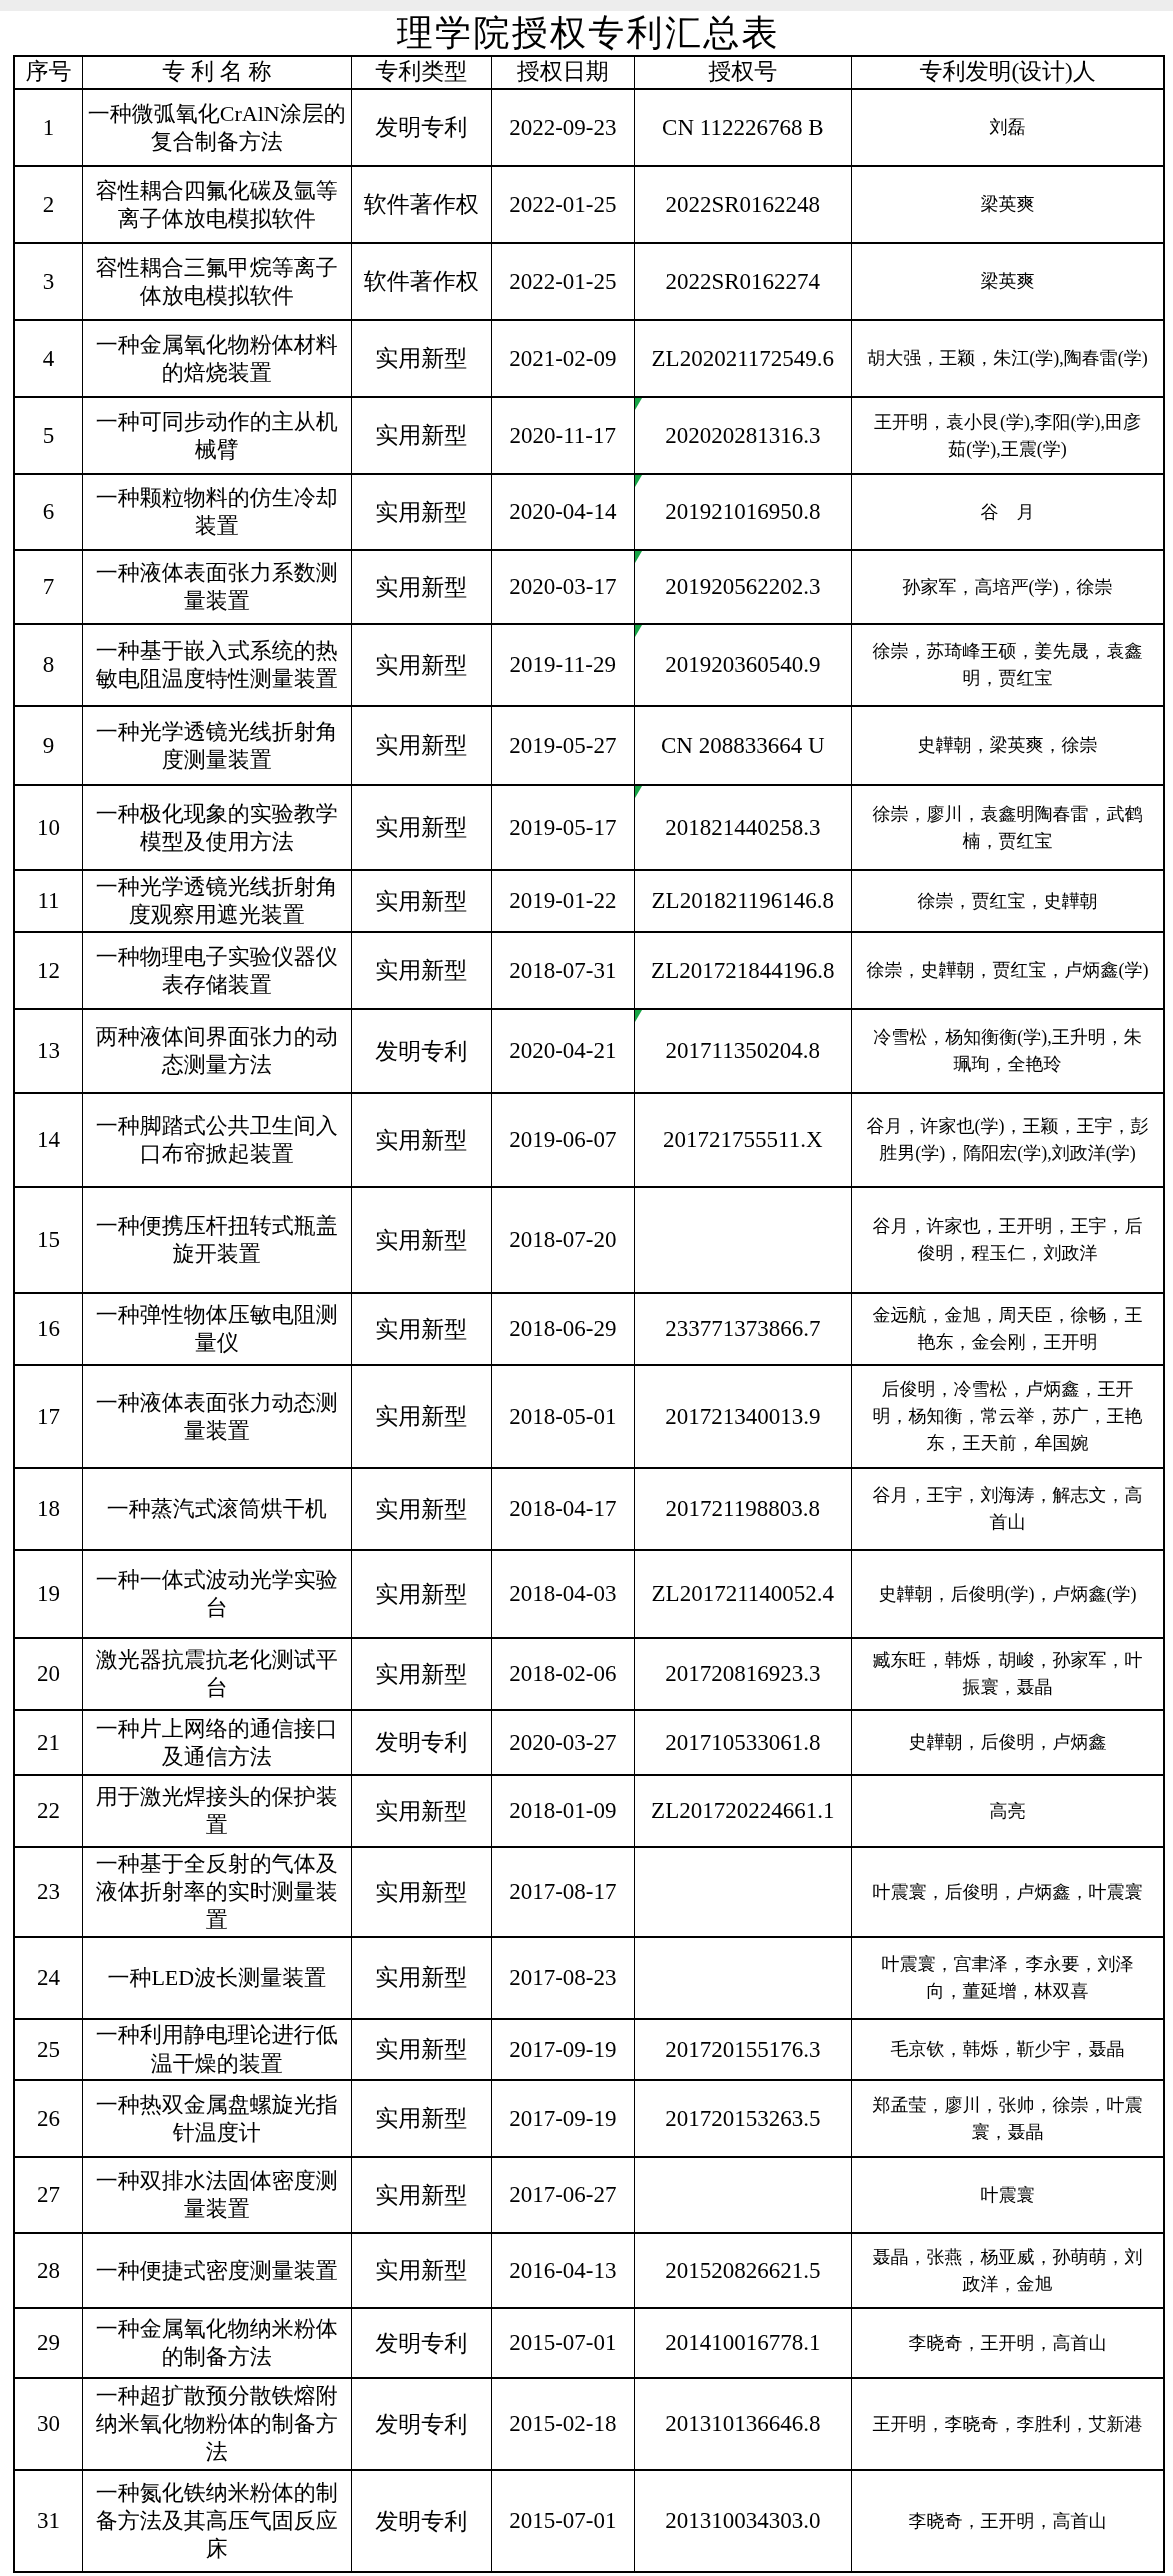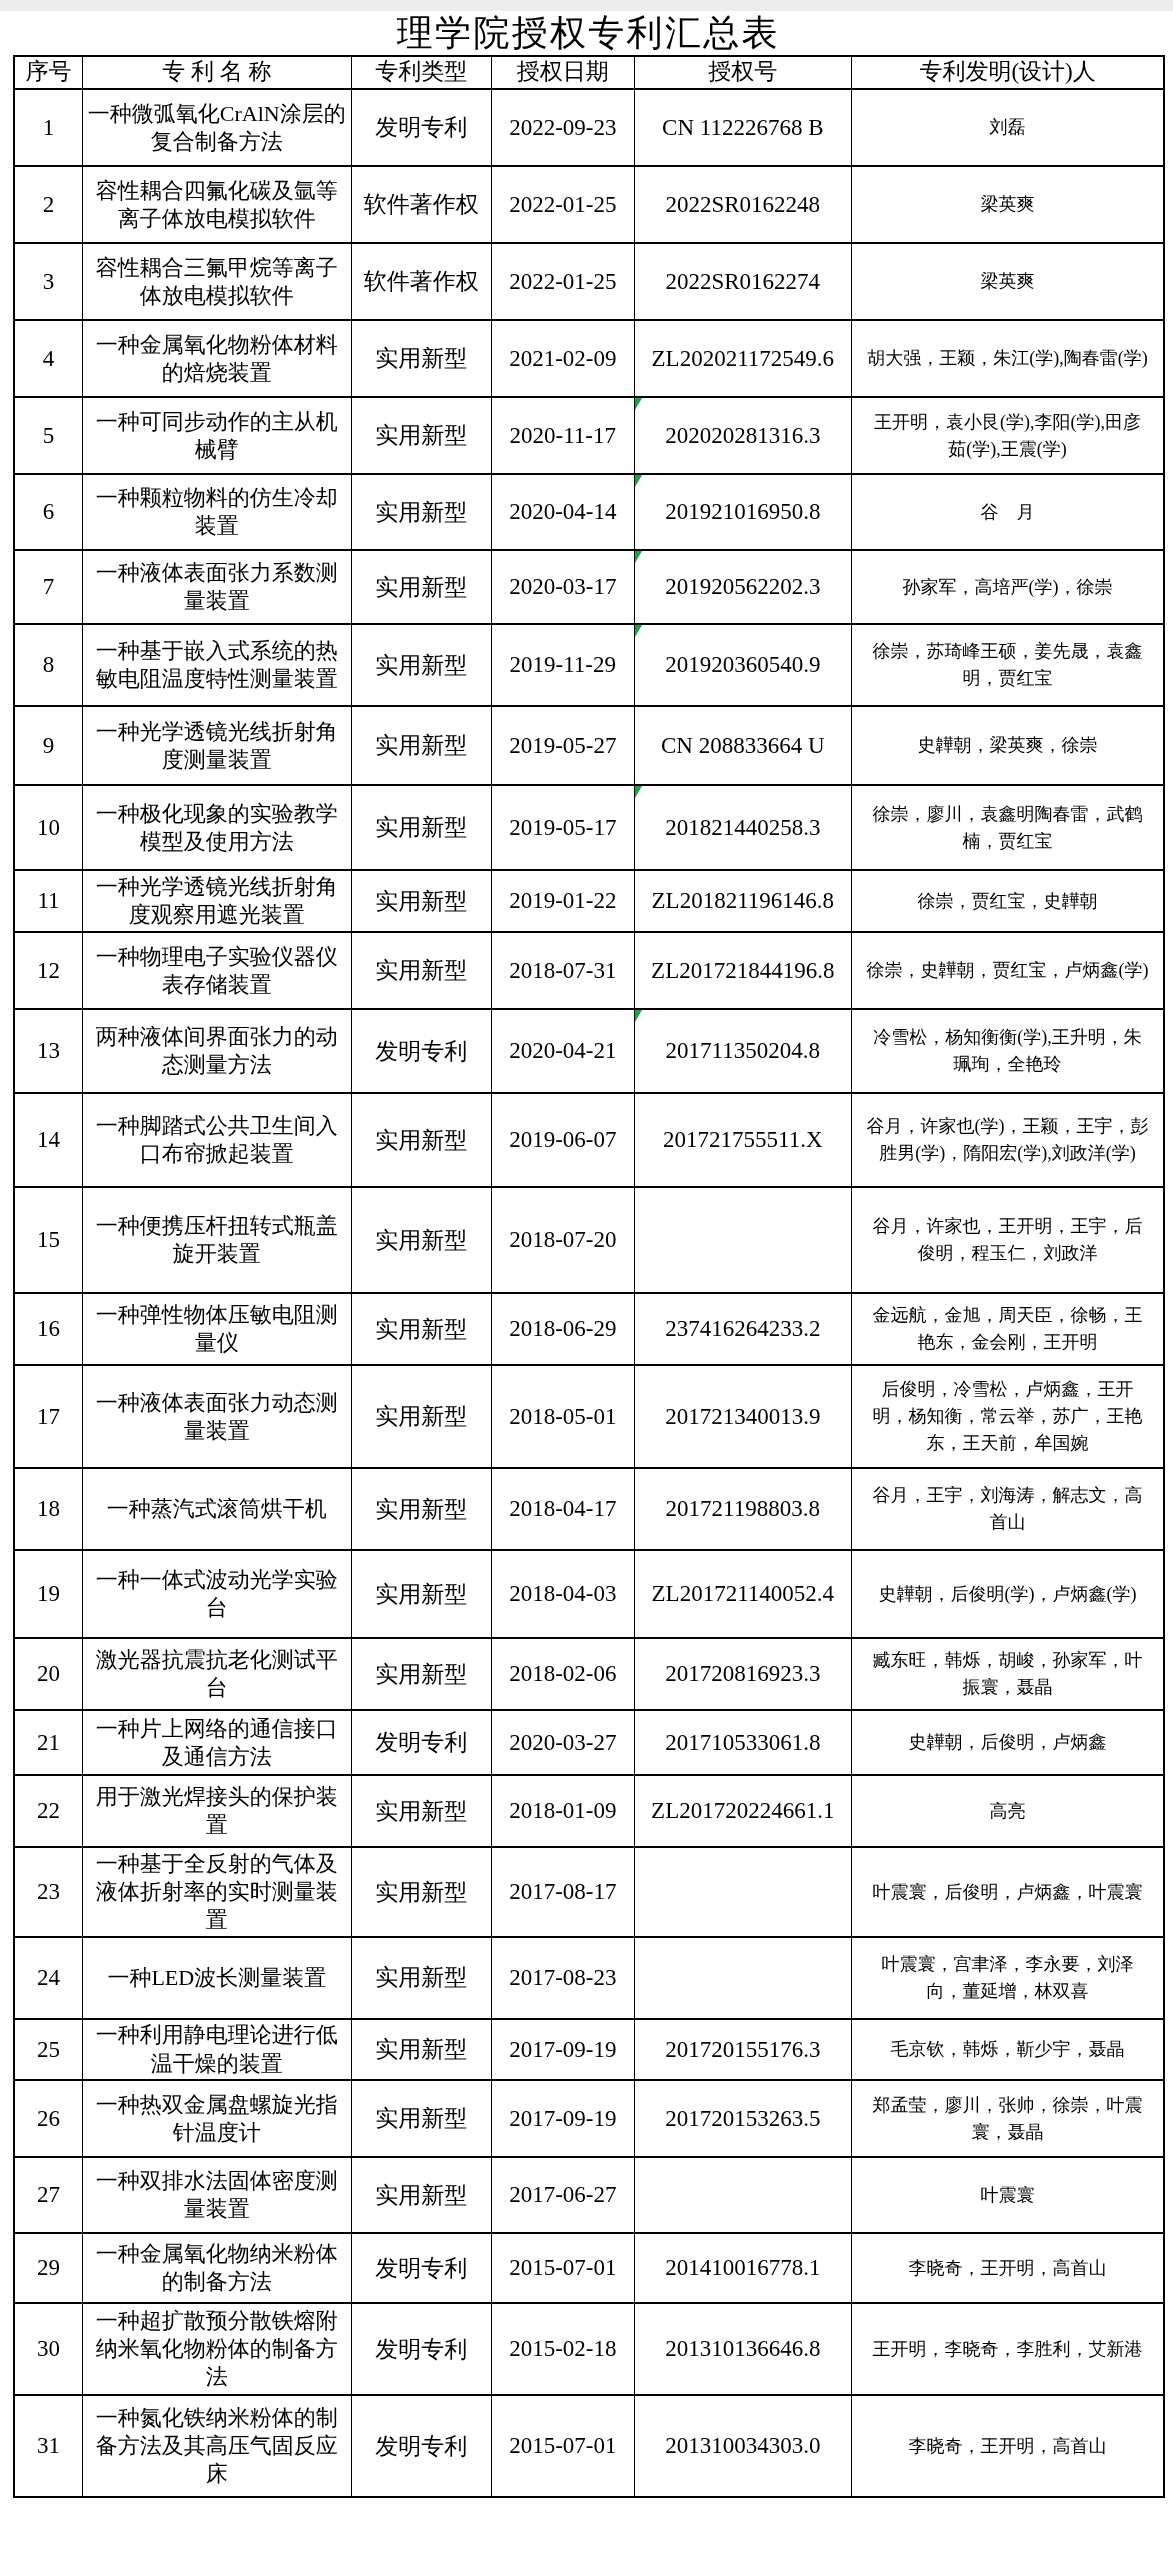--- a/index.html
+++ b/index.html
@@ -218,21 +218,21 @@
       <td class="c-type">实用新型</td>
       <td class="c-date">2018-07-20</td>
       <td class="c-number"><span class="num-text"></span></td>
       <td class="c-inventors">谷月，许家也，王开明，王宇，后俊明，程玉仁，刘政洋</td>
     </tr>
         <tr style="height: 72px;">
       <td class="c-index">16</td>
       <td class="c-name">一种弹性物体压敏电阻测量仪</td>
       <td class="c-type">实用新型</td>
       <td class="c-date">2018-06-29</td>
-      <td class="c-number"><span class="num-text">237416264233.2</span></td>
+      <td class="c-number"><span class="num-text">233771373866.7</span></td>
       <td class="c-inventors">金远航，金旭，周天臣，徐畅，王艳东，金会刚，王开明</td>
     </tr>
         <tr style="height: 103px;">
       <td class="c-index">17</td>
       <td class="c-name">一种液体表面张力动态测量装置</td>
       <td class="c-type">实用新型</td>
       <td class="c-date">2018-05-01</td>
       <td class="c-number"><span class="num-text">201721340013.9</span></td>
       <td class="c-inventors">后俊明，冷雪松，卢炳鑫，王开明，杨知衡，常云举，苏广，王艳东，王天前，牟国婉</td>
     </tr>
@@ -309,20 +309,28 @@
       <td class="c-inventors">郑孟莹，廖川，张帅，徐崇，叶震寰，聂晶</td>
     </tr>
         <tr style="height: 76px;">
       <td class="c-index">27</td>
       <td class="c-name">一种双排水法固体密度测量装置</td>
       <td class="c-type">实用新型</td>
       <td class="c-date">2017-06-27</td>
       <td class="c-number"><span class="num-text"></span></td>
       <td class="c-inventors">叶震寰</td>
     </tr>
+        <tr style="height: 75px;">
+      <td class="c-index">28</td>
+      <td class="c-name">一种便捷式密度测量装置</td>
+      <td class="c-type">实用新型</td>
+      <td class="c-date">2016-04-13</td>
+      <td class="c-number"><span class="num-text">201520826621.5</span></td>
+      <td class="c-inventors">聂晶，张燕，杨亚威，孙萌萌，刘政洋，金旭</td>
+    </tr>
         <tr style="height: 70px;">
       <td class="c-index">29</td>
       <td class="c-name">一种金属氧化物纳米粉体的制备方法</td>
       <td class="c-type">发明专利</td>
       <td class="c-date">2015-07-01</td>
       <td class="c-number"><span class="num-text">201410016778.1</span></td>
       <td class="c-inventors">李晓奇，王开明，高首山</td>
     </tr>
         <tr style="height: 92px;">
       <td class="c-index">30</td>

